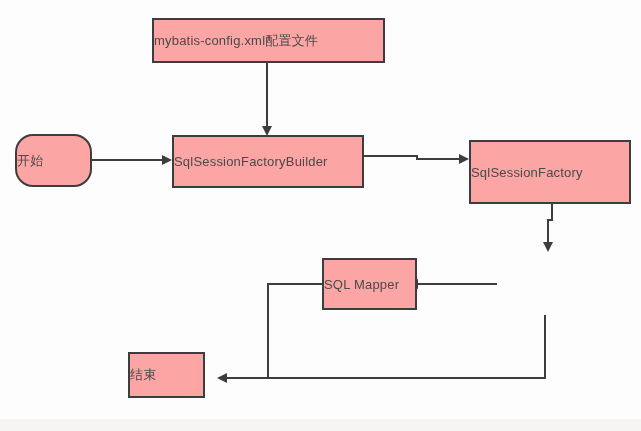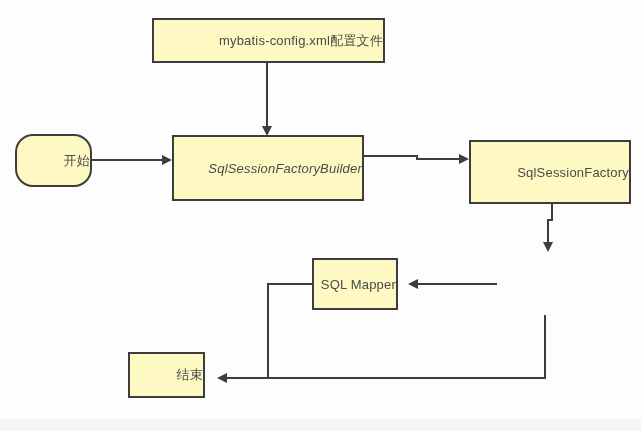--- a/index.html
+++ b/index.html
@@ -25,39 +25,39 @@
   #edges {
     position: absolute;
     left: 0;
     top: 0;
     width: 641px;
     height: 431px;
   }
   .node {
     position: absolute;
     box-sizing: border-box;
-    background: #fef9c3;
+    background: #fca5a5;
     border: 2px solid #3d3d3d;
     display: flex;
     align-items: center;
-    justify-content: flex-end;
+    justify-content: flex-start;
     text-align: center;
   }
   .node span {
     font-size: 13px;
     color: #4a4a4a;
     letter-spacing: 0.2px;
     white-space: nowrap;
   }
   #node-config  { left: 152px; top: 18px;  width: 233px; height: 45px; }
   #node-start   { left: 15px;  top: 134px; width: 77px;  height: 53px; border-radius: 18px; }
-  #node-builder { left: 172px; top: 135px; width: 192px; height: 66px; font-style: italic; }
+  #node-builder { left: 172px; top: 135px; width: 192px; height: 53px; }
   #node-factory { left: 469px; top: 140px; width: 162px; height: 64px; }
   #node-session { left: 497px; top: 252px; width: 101px; height: 63px; }
-  #node-mapper  { left: 312px; top: 258px; width: 86px;  height: 52px; }
+  #node-mapper  { left: 322px; top: 258px; width: 95px;  height: 52px; }
   #node-end     { left: 128px; top: 352px; width: 77px;  height: 46px; }
   .edge-line {
     fill: none;
     stroke: #3d3d3d;
     stroke-width: 2;
   }
   .edge-head {
     fill: #3d3d3d;
     stroke: none;
   }

